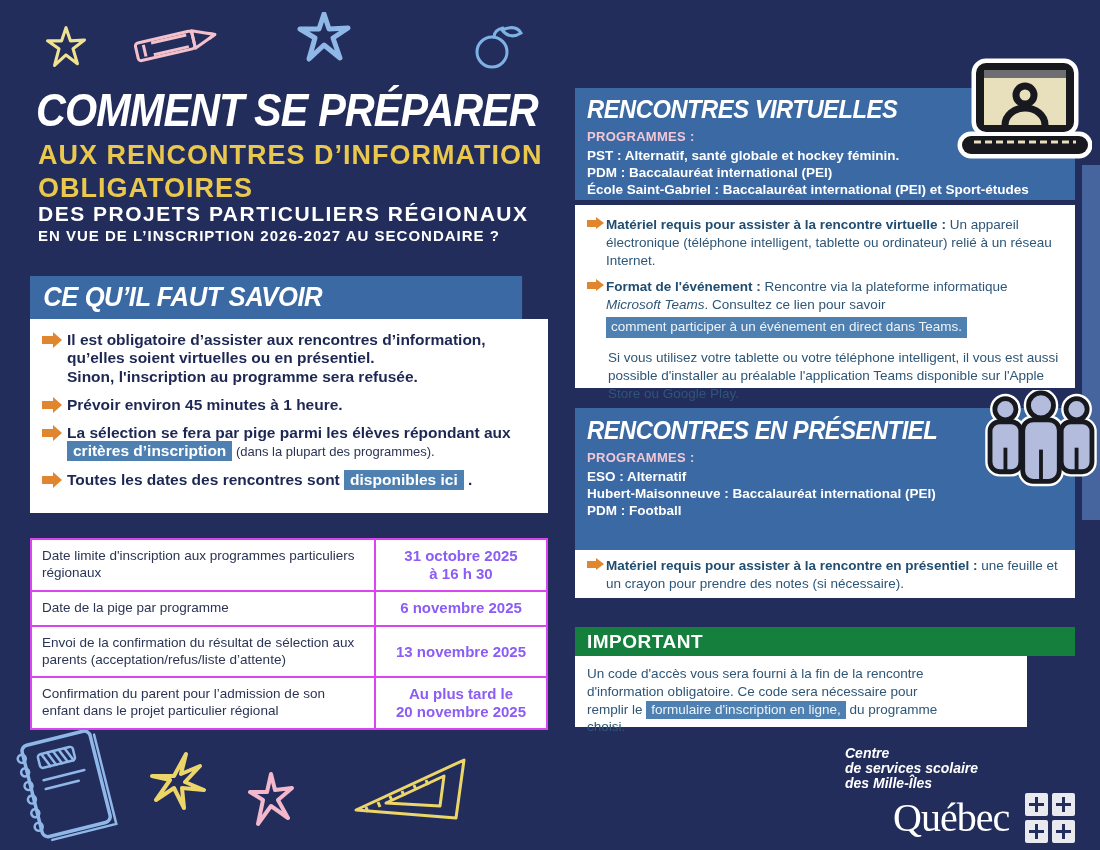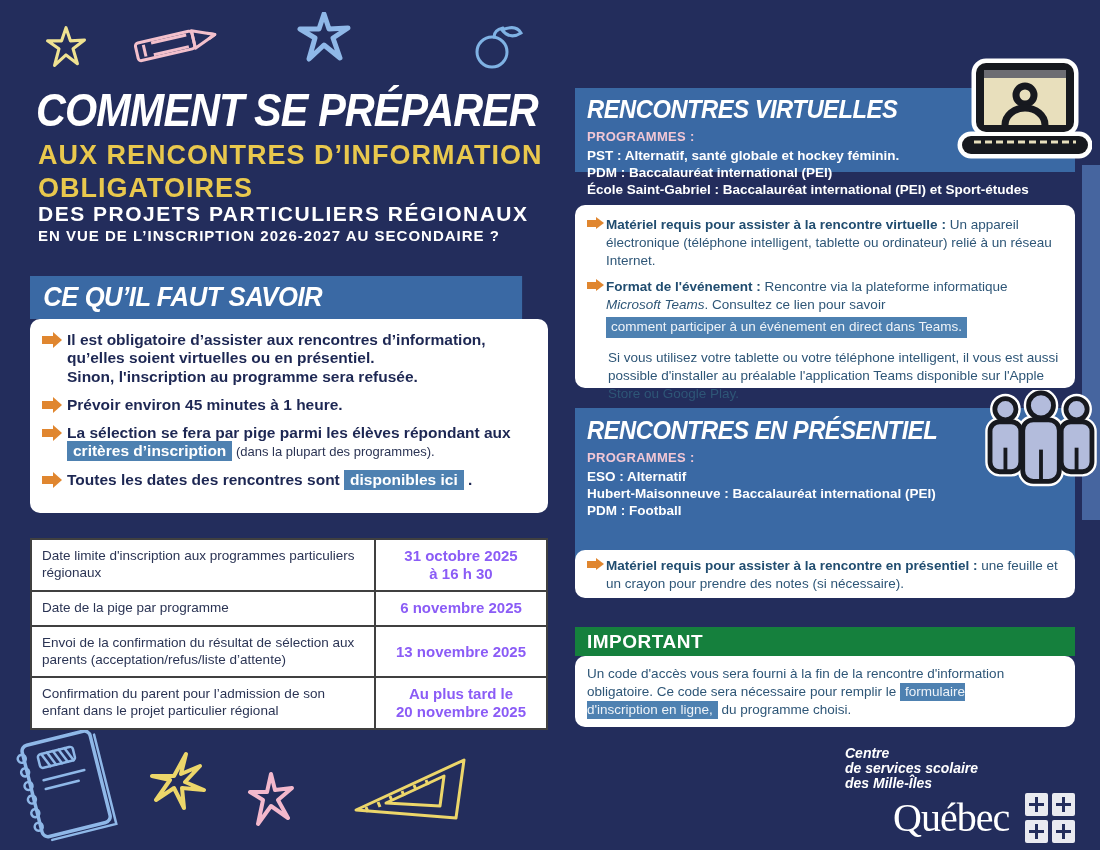--- a/index.html
+++ b/index.html
@@ -16,21 +16,21 @@
     letter-spacing:-1px;transform:scaleX(.88);transform-origin:left;white-space:nowrap;
   }
   .sub-yellow{color:#e9c84d;font-weight:700;font-size:27px;letter-spacing:1px;white-space:nowrap;}
   .sub1{left:38px;top:140px;}
   .sub2{left:38px;top:173px;}
   .sub-white1{left:38px;top:202px;color:#fff;font-weight:700;font-size:21px;letter-spacing:1.5px;white-space:nowrap;}
   .sub-white2{left:38px;top:227px;color:#fff;font-weight:700;font-size:15px;letter-spacing:1px;white-space:nowrap;}
 
   
   .panel-blue{background:#3a69a4;}
-  .box-white{background:#ffffff;border-radius:10px;}
+  .box-white{background:#ffffff;}
   .panel-title{
     color:#fff;font-style:italic;font-weight:700;letter-spacing:-.5px;
     transform:scaleX(.95);transform-origin:left;white-space:nowrap;
   }
 
   .savoir-head{left:30px;top:276px;width:518px;height:43px;line-height:43px;padding-left:14px;box-sizing:border-box;font-size:27px;}
   .savoir-body{left:30px;top:319px;width:518px;height:194px;box-sizing:border-box;padding:12px 8px 10px 10px;}
 
   .bullet{display:flex;margin-bottom:10px;}
   .arr{flex:none;width:11px;height:8px;background:#e0862f;position:relative;margin:5px 14px 0 2px;}
@@ -39,44 +39,44 @@
   .arr.sm{width:9px;height:7px;margin:4px 10px 0 0;}
   .arr.sm::after{left:9px;top:-3.5px;border-left:8px solid #e0862f;border-top:6.5px solid transparent;border-bottom:6.5px solid transparent;}
 
   .sav-txt{color:#1d2753;font-size:15.5px;font-weight:700;line-height:1.18;}
   .sav-txt .xb{font-weight:800;}
   .note-sm{font-size:13px;font-weight:400;color:#2b3454;}
   .hl{background:#4e81b1;color:#fff;padding:1px 6px 2px 6px;font-weight:700;margin-top:24px;}
 
   
   .sched{left:30px;top:538px;width:518px;border-collapse:collapse;background:#fff;}
-  .sched td{border:2px solid #404040;vertical-align:middle;}
+  .sched td{border:2px solid #d946ef;vertical-align:middle;}
   .sched td.lab{width:322px;padding:8px 10px;color:#2b3454;font-size:13.5px;line-height:1.25;font-weight:400;}
   .sched td.val{text-align:center;color:#8b5cf6;font-size:15px;font-weight:700;white-space:pre-line;line-height:1.2;}
 
   
-  .virt-panel{left:575px;top:88px;width:500px;height:84px;box-sizing:border-box;padding:7px 12px;}
+  .virt-panel{left:575px;top:88px;width:500px;height:112px;box-sizing:border-box;padding:7px 12px;}
   .virt-title{font-size:25px;}
   .prog-label{color:#f2c7d5;font-weight:700;font-size:13px;margin:5px 0 3px 0;letter-spacing:.3px;}
   .prog-line{color:#fff;font-size:13.5px;font-weight:600;line-height:17px;white-space:nowrap;}
   .prog-line .pn{font-weight:800;}
 
   .virt-body{left:575px;top:205px;width:500px;height:183px;box-sizing:border-box;padding:11px 10px 8px 12px;}
   .rc-txt{color:#2e5677;font-size:13.5px;font-weight:500;line-height:1.32;}
   .rc-txt .rb{font-weight:800;color:#214d70;}
   .rc-txt .it{font-style:italic;}
   .rc-note{margin:11px 0 0 21px;}
   .hl2{background:#4e81b1;color:#eef3f8;padding:1px 5px 2px 5px;display:inline-block;margin-top:3px;}
 
   .pres-panel{left:575px;top:408px;width:500px;height:161px;box-sizing:border-box;padding:8px 12px;}
   .pres-body{left:575px;top:550px;width:500px;height:48px;box-sizing:border-box;padding:7px 10px 6px 12px;}
 
   .imp-head{left:575px;top:627px;width:500px;height:29px;background:#15803d;box-sizing:border-box;
     color:#fff;font-weight:800;font-size:19px;letter-spacing:.5px;line-height:29px;padding-left:12px;}
-  .imp-body{left:575px;top:656px;width:500px;height:71px;box-sizing:border-box;padding:9px 70px 8px 12px;}
+  .imp-body{left:575px;top:656px;width:452px;height:71px;box-sizing:border-box;padding:9px 70px 8px 12px;}
 
   
   .edge-strip{left:1082px;top:165px;width:18px;height:355px;background:#46659f;}
 
   
   .logo-org{left:845px;top:746px;color:#fff;font-weight:800;font-style:italic;font-size:14px;line-height:15px;}
   .logo-row{left:893px;top:793px;display:flex;align-items:center;}
   .quebec{font-family:"Liberation Serif","DejaVu Serif",serif;color:#fff;font-size:40px;font-weight:500;letter-spacing:-1px;line-height:1;}
   .qflag{display:grid;grid-template-columns:23px 23px;grid-gap:4px;margin-left:16px;}
   .qsq{width:23px;height:23px;background:#e9eaf0;border-radius:2px;position:relative;}

